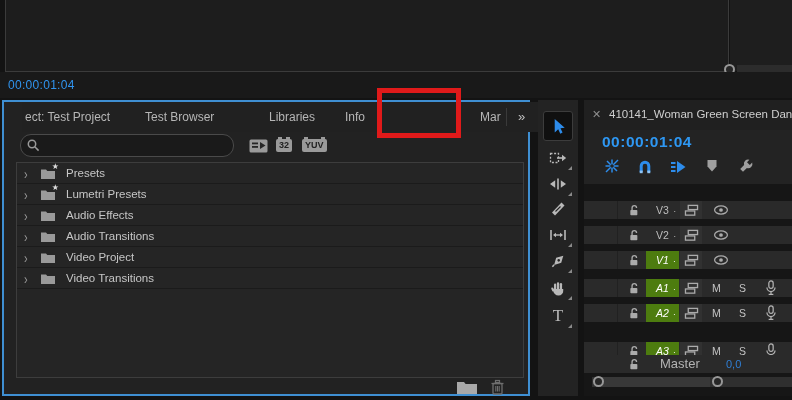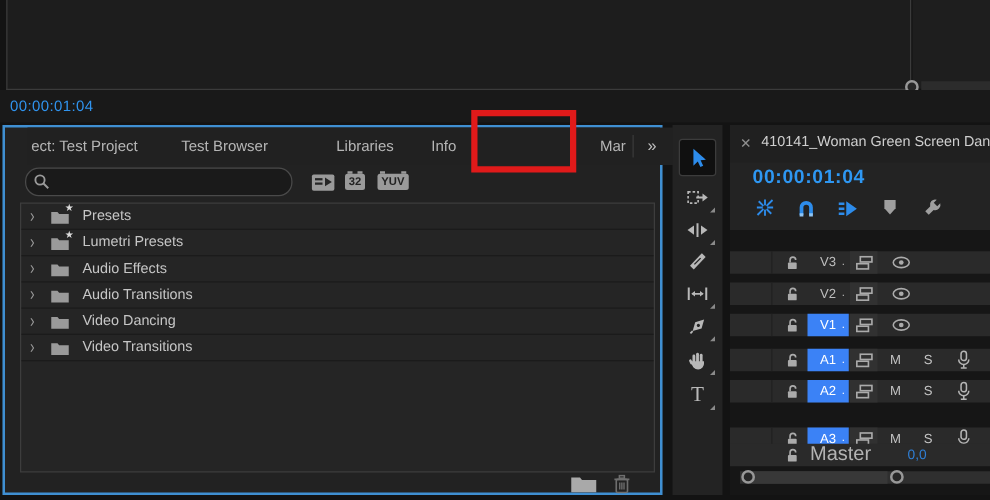--- a/index.html
+++ b/index.html
@@ -71,31 +71,31 @@
   .tl-tc { position:absolute; left:18px; top:33px; color:#2e97f2; font-size:15.5px;
     font-weight:bold; letter-spacing:.5px; }
   .tl-icons { position:absolute; left:0; top:56px; width:208px; height:22px; }
   .tl-ic { position:absolute; top:1px; width:18px; height:18px; }
   .tracks { position:absolute; left:0; top:84px; width:208px; height:212px; background:#161616; }
   .trow { position:absolute; left:0; width:208px; height:18px; background:#2a2a2a; }
   .trow .coldiv { position:absolute; left:33px; top:0; width:1px; height:18px; background:#212121; }
   .lockbtn { position:absolute; left:43px; top:2px; width:14px; height:14px; }
   .tlabel { position:absolute; left:62px; top:0; width:33px; height:18px;
     color:#bdbdbd; font-size:10.5px; text-align:center; line-height:18px; }
-  .tlabel.target { background:#3b82f6; color:#fff; }
+  .tlabel.target { background:#4d7c0f; color:#fff;font-style:italic; }
   .tdot { position:absolute; right:3px; bottom:1px; font-size:9px; color:inherit; }
   .syncbox { position:absolute; left:96px; top:0; width:22px; height:18px; background:#313131;
     display:flex; align-items:center; justify-content:center; }
   .syncbox svg { width:15px; height:13px; }
   .eyebtn { position:absolute; left:129px; top:2px; width:16px; height:14px; }
   .msbtn { position:absolute; top:0; height:18px; line-height:18px; color:#c4c4c4; font-size:10.5px; }
   .mbtn { left:128px; } .sbtn { left:155px; }
   .micbtn { position:absolute; left:180px; top:1px; width:14px; height:16px; }
-  .master-label { position:absolute; left:64px; top:0; height:18px; line-height:18px;
-    color:#b3b3b3; font-size:16px; }
+  .master-label { position:absolute; left:76px; top:0; height:18px; line-height:18px;
+    color:#b3b3b3; font-size:13px; }
   .master-val { position:absolute; left:142px; top:0; height:18px; line-height:18px;
     color:#2f7fd6; font-size:11px; }
   .tl-scroll { position:absolute; left:8px; top:193px; width:200px; height:10px; background:#2f2f2f; }
   .tl-thumb { position:absolute; left:7px; top:0; width:111px; height:10px; background:#383838; }
   .tl-knob1 { left:1px; top:-1px; } .tl-knob2 { left:120px; top:-1px; }
 
   
   .redbox { position:absolute; left:377px; top:88px; width:84px; height:50px;
     border:5px solid #e01a1a; z-index:50; }
 
@@ -178,21 +178,21 @@
         </span>
         <span class="flabel">Audio Transitions</span>
       </div>
       <div class="fxrow">
         <span class="chev">›</span>
         <span class="ficon">
           <svg viewBox="0 0 16 13" width="16" height="13">
               <path d="M1 2.5h5l1.3 1.6H15V12H1z" fill="#9a9a9a"></path>
             </svg>
         </span>
-        <span class="flabel">Video Dancing</span>
+        <span class="flabel">Video Project</span>
       </div>
       <div class="fxrow">
         <span class="chev">›</span>
         <span class="ficon">
           <svg viewBox="0 0 16 13" width="16" height="13">
               <path d="M1 2.5h5l1.3 1.6H15V12H1z" fill="#9a9a9a"></path>
             </svg>
         </span>
         <span class="flabel">Video Transitions</span>
       </div>

